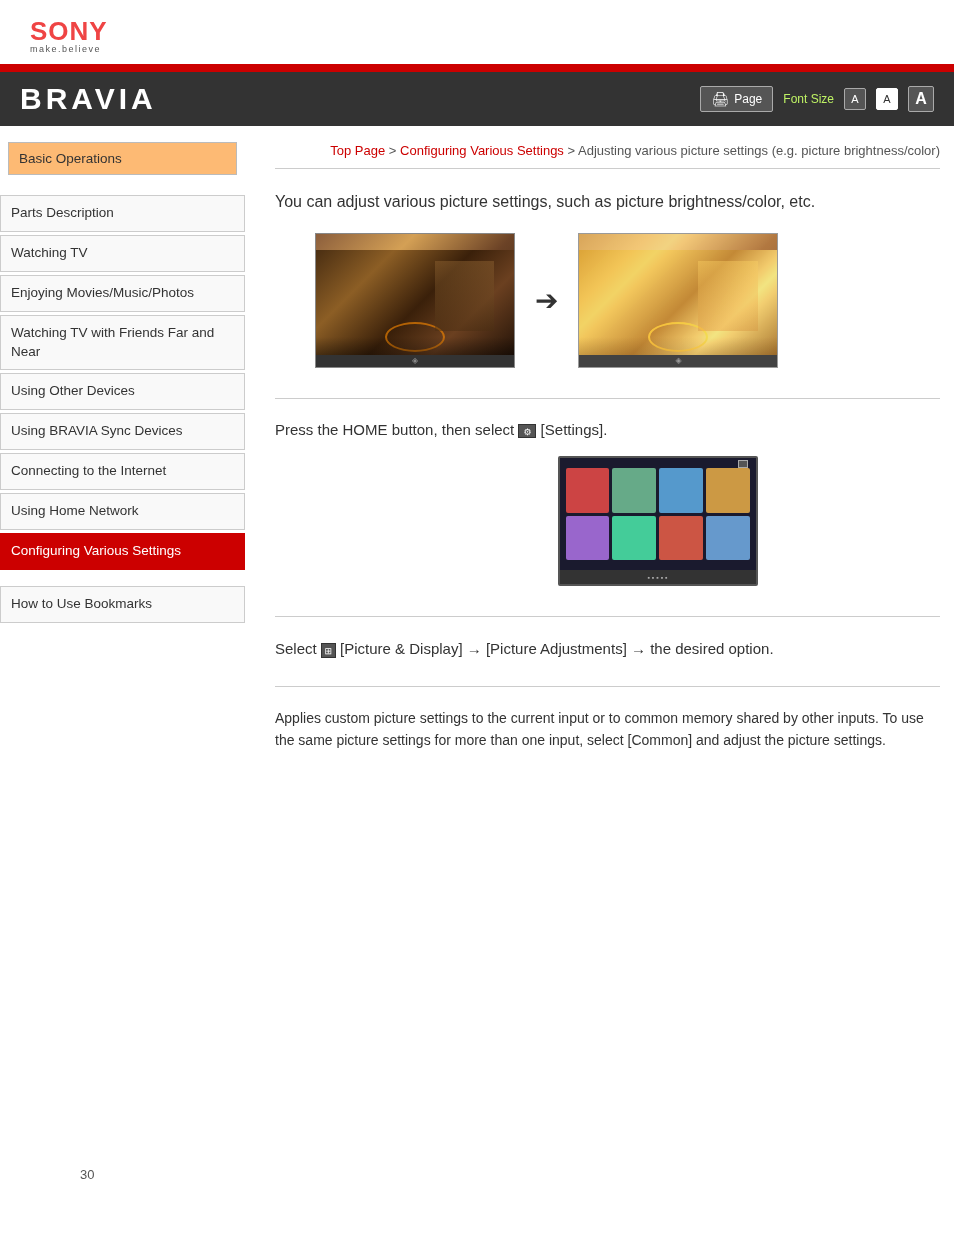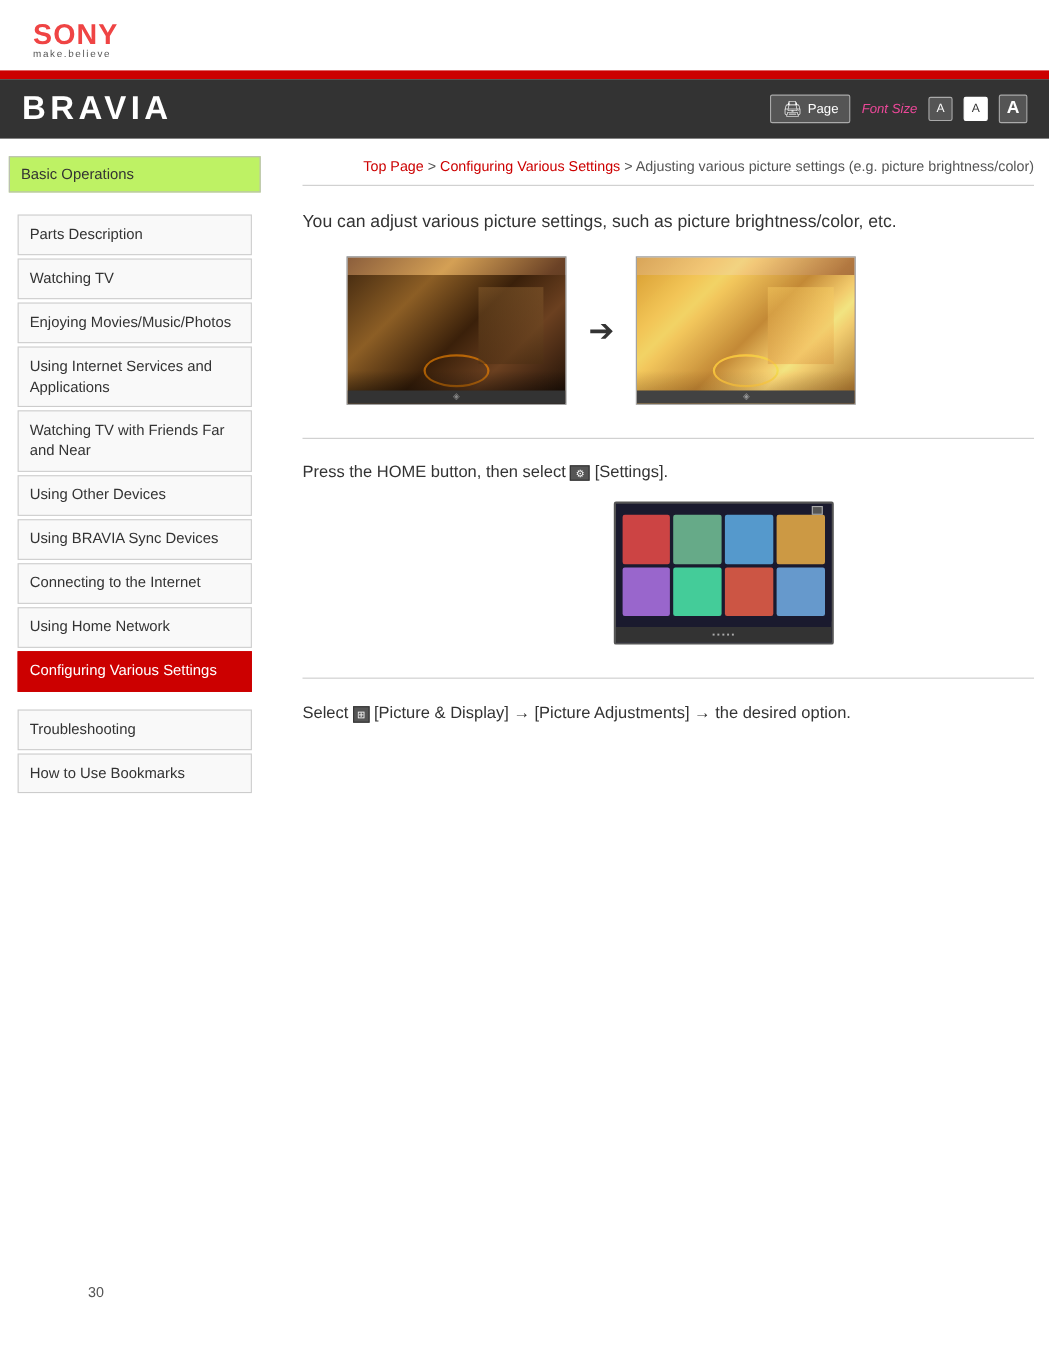--- a/index.html
+++ b/index.html
@@ -13,31 +13,31 @@
 
     
     .red-banner { background: #cc0000; height: 8px; width: 100%; }
 
     
     .bravia-bar { background: #333; display: flex; align-items: center; justify-content: space-between; padding: 10px 20px; }
     .bravia-title { color: #fff; font-size: 30px; font-weight: bold; letter-spacing: 4px; font-family: Arial, sans-serif; }
     .bravia-controls { display: flex; align-items: center; gap: 10px; }
     .print-btn { border: 1px solid #aaa; background: #555; color: #fff; padding: 4px 10px; font-size: 12px; cursor: pointer; display: flex; align-items: center; gap: 5px; border-radius: 2px; }
     .print-icon { font-size: 14px; }
-    .font-size-label { color: #ec4899; font-size: 12px; font-style: italic; }
+    .font-size-label { color: #bef264; font-size: 12px; }
     .font-btn { border: 1px solid #aaa; background: #555; color: #fff; width: 22px; height: 22px; display: inline-flex; align-items: center; justify-content: center; font-size: 11px; cursor: pointer; border-radius: 2px; }
     .font-btn.active { background: #fff; color: #333; border-color: #fff; }
     .font-btn.large { font-size: 16px; font-weight: bold; width: 26px; height: 26px; }
 
     
     .main-layout { display: flex; min-height: 1050px; }
 
     
     .sidebar { width: 245px; min-width: 245px; padding: 0; border-right: none; }
-    .sidebar-item { border: 1px solid #ccc; margin: 3px 16px; padding: 8px 10px; font-size: 13.5px; color: #333; background: #f9f9f9; cursor: pointer; line-height: 1.4; }
+    .sidebar-item { border: 1px solid #ccc; margin: 3px 0; padding: 8px 10px; font-size: 13.5px; color: #333; background: #f9f9f9; cursor: pointer; line-height: 1.4; }
     .sidebar-item.active { background: #cc0000; color: #fff; border-color: #cc0000; }
 
     
     .content { flex: 1; padding: 0 14px 30px 30px; }
 
     
     .breadcrumb { padding: 12px 0 10px 0; font-size: 13px; color: #555; text-align: right; border-bottom: none; }
     .breadcrumb a { color: #c00; text-decoration: none; }
 
     
@@ -56,21 +56,21 @@
     .settings-screen-bar span { font-size: 7px; color: #aaa; }
 
     .select-text { font-size: 15px; color: #333; line-height: 1.6; margin-bottom: 5px; }
 
     .applies-text { font-size: 14px; color: #333; line-height: 1.6; }
     .enables-text { font-size: 14px; color: #333; line-height: 1.6; }
 
     .circle-btn { display: inline-flex; align-items: center; justify-content: center; width: 16px; height: 16px; border: 1px solid #555; border-radius: 50%; font-size: 10px; vertical-align: middle; }
 
     
-    .sidebar-header { border: 1px solid #bbb; margin: 8px 8px 3px 8px; padding: 8px 10px; font-size: 13.5px; color: #333; background: #bef264; font-weight: normal; }
+    .sidebar-header { border: 1px solid #bbb; margin: 8px 8px 3px 8px; padding: 8px 10px; font-size: 13.5px; color: #333; background: #fdba74; font-weight: normal; }
 
     .content-top { padding-top: 5px; }
   </style>
 </head>
 <body>
 
 <div class="top-bar">
   <div class="sony-logo">
     <span class="sony-text">SONY</span>
     <span class="tagline">make.believe</span>
@@ -98,31 +98,29 @@
   <div class="sidebar">
     <div style="height:8px;"></div>
 
     <div class="sidebar-header">Basic Operations</div>
 
     <div style="height:14px;"></div>
 
     <div class="sidebar-item">Parts Description</div>
     <div class="sidebar-item">Watching TV</div>
     <div class="sidebar-item">Enjoying Movies/Music/Photos</div>
-    <div class="sidebar-item">Using Internet Services and Applications</div>
     <div class="sidebar-item">Watching TV with Friends Far and Near</div>
     <div class="sidebar-item">Using Other Devices</div>
     <div class="sidebar-item">Using BRAVIA Sync Devices</div>
     <div class="sidebar-item">Connecting to the Internet</div>
     <div class="sidebar-item">Using Home Network</div>
     <div class="sidebar-item active">Configuring Various Settings</div>
 
     <div style="height:10px;"></div>
 
-    <div class="sidebar-item">Troubleshooting</div>
     <div class="sidebar-item">How to Use Bookmarks</div>
   </div>
 
   <div class="content content-top">
 
     <div class="breadcrumb">
       <a href="#">Top Page</a>
       <span> &gt; </span>
       <a href="#">Configuring Various Settings</a>
       <span> &gt;  Adjusting various picture settings (e.g. picture brightness/color)</span>
@@ -187,20 +185,23 @@
     </div>
 
     <div class="content-section">
       <p class="select-text">
         Select
         <span style="display:inline-block; width:15px; height:15px; border:1px solid #333; background:#555; vertical-align:middle; font-size:9px; text-align:center; line-height:15px; color:#fff;">⊞</span>
         [Picture &amp; Display] → [Picture Adjustments] → the desired option.
       </p>
     </div>
 
+    <div class="content-section">
+      <p class="applies-text">Applies custom picture settings to the current input or to common memory shared by other inputs. To use the same picture settings for more than one input, select [Common] and adjust the picture settings.</p>
+    </div>
 
 
   </div>
 </div>
 
 <div style="position:relative; padding-left:80px; padding-bottom:15px; margin-top:-10px;">
   <span style="font-size:13px; color:#555;">30</span>
 </div>
 
 </body></html>

